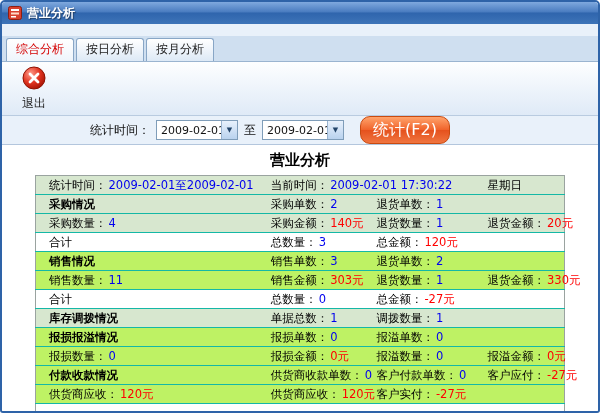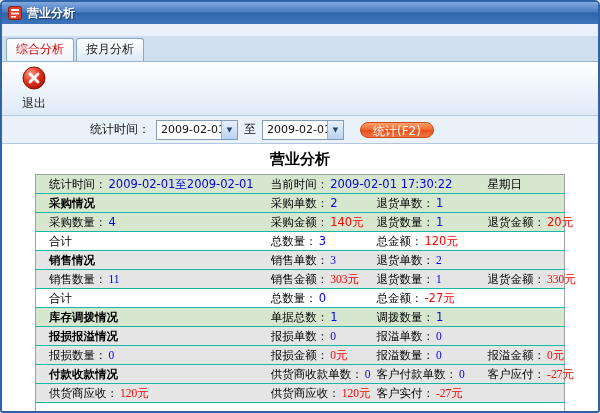--- a/index.html
+++ b/index.html
@@ -28,31 +28,31 @@
     background:linear-gradient(#fdfeff,#dfeaf7);border-bottom:1px solid #b9cbe0;}
   .tool-btn{display:flex;flex-direction:column;align-items:center;gap:1px;
     padding:2px 8px;border:1px solid transparent;border-radius:3px;cursor:pointer;color:#222;}
   
   .filter-row{flex:0 0 27px;display:flex;align-items:center;gap:6px;padding-left:88px;background:#e9f1fa;}
   .combo{display:flex;align-items:center;box-sizing:border-box;width:82px;height:20px;
     background:#fff;border:1px solid #7f9db9;padding-left:4px;}
   .combo .cval{flex:1;font-size:11px;white-space:nowrap;overflow:hidden;}
   .combo .drop{width:15px;height:18px;display:flex;align-items:center;justify-content:center;
     background:linear-gradient(#e8f1fc,#b9d2ee);border-left:1px solid #9ab4d0;font-size:7px;color:#23456a;cursor:pointer;}
-  .stat-btn{margin-left:10px;height:16px;padding:0 12px;border:1px solid #c94a10;border-radius:10px;
+  .stat-btn{margin-left:10px;height:28px;padding:0 12px;border:1px solid #c94a10;border-radius:10px;
     background:linear-gradient(#ffa36b,#f0622a 50%,#e5511d 51%,#f07540);
-    color:#fff;font-size:12px;font-family:"DejaVu Sans",sans-serif;cursor:pointer;}
+    color:#fff;font-size:16px;font-family:"DejaVu Sans",sans-serif;cursor:pointer;}
   
   .report{flex:1;background:#fff;border-top:1px solid #b3c6dd;overflow:hidden;}
   .report-title{text-align:center;font-size:15px;font-weight:bold;padding:6px 0 4px 0;color:#000;}
   table.rpt{width:530px;margin:1px auto 0 auto;border-collapse:collapse;table-layout:fixed;
     font-size:11.5px;border:1px solid #9aa3a0;}
   table.rpt td{height:18px;padding:0 13px;white-space:nowrap;overflow:visible;border-bottom:1px solid #14b8a6;}
   tr.r-g{background:#d7e7cf;}
-  tr.r-p{background:#e5e5e5;font-family:Liberation Serif, serif;}
+  tr.r-p{background:#bef264;}
   tr.r-w{background:#ffffff;}
   .lbl{color:#000;}
   .lbl.bold{font-weight:bold;}
   .val{margin-left:2px;color:#000;}
   .val.blue{color:#0000ee;}
   .val.red{color:#ff0000;}
 </style>
 </head>
 <body>
 
@@ -65,20 +65,21 @@
         <rect x="3" y="3" width="8" height="2" fill="#ffffff"></rect>
         <rect x="3" y="6.5" width="8" height="2" fill="#ffd9c9"></rect>
         <rect x="3" y="10" width="5" height="1.5" fill="#ffffff"></rect>
       </svg>
     </span>
     <span class="title">营业分析</span>
   </div>
 
   <div class="tabbar">
       <div class="tab active">综合分析</div>
+      <div class="tab">按日分析</div>
       <div class="tab">按月分析</div>
     </div>
 
   <div class="toolbar">
     <div class="tool-btn">
       <span>
         <svg width="26" height="26" viewBox="0 0 26 26">
           <defs>
             <radialGradient id="redg" cx="35%" cy="30%" r="75%">
               <stop offset="0%" stop-color="#ff9c8c"></stop>

